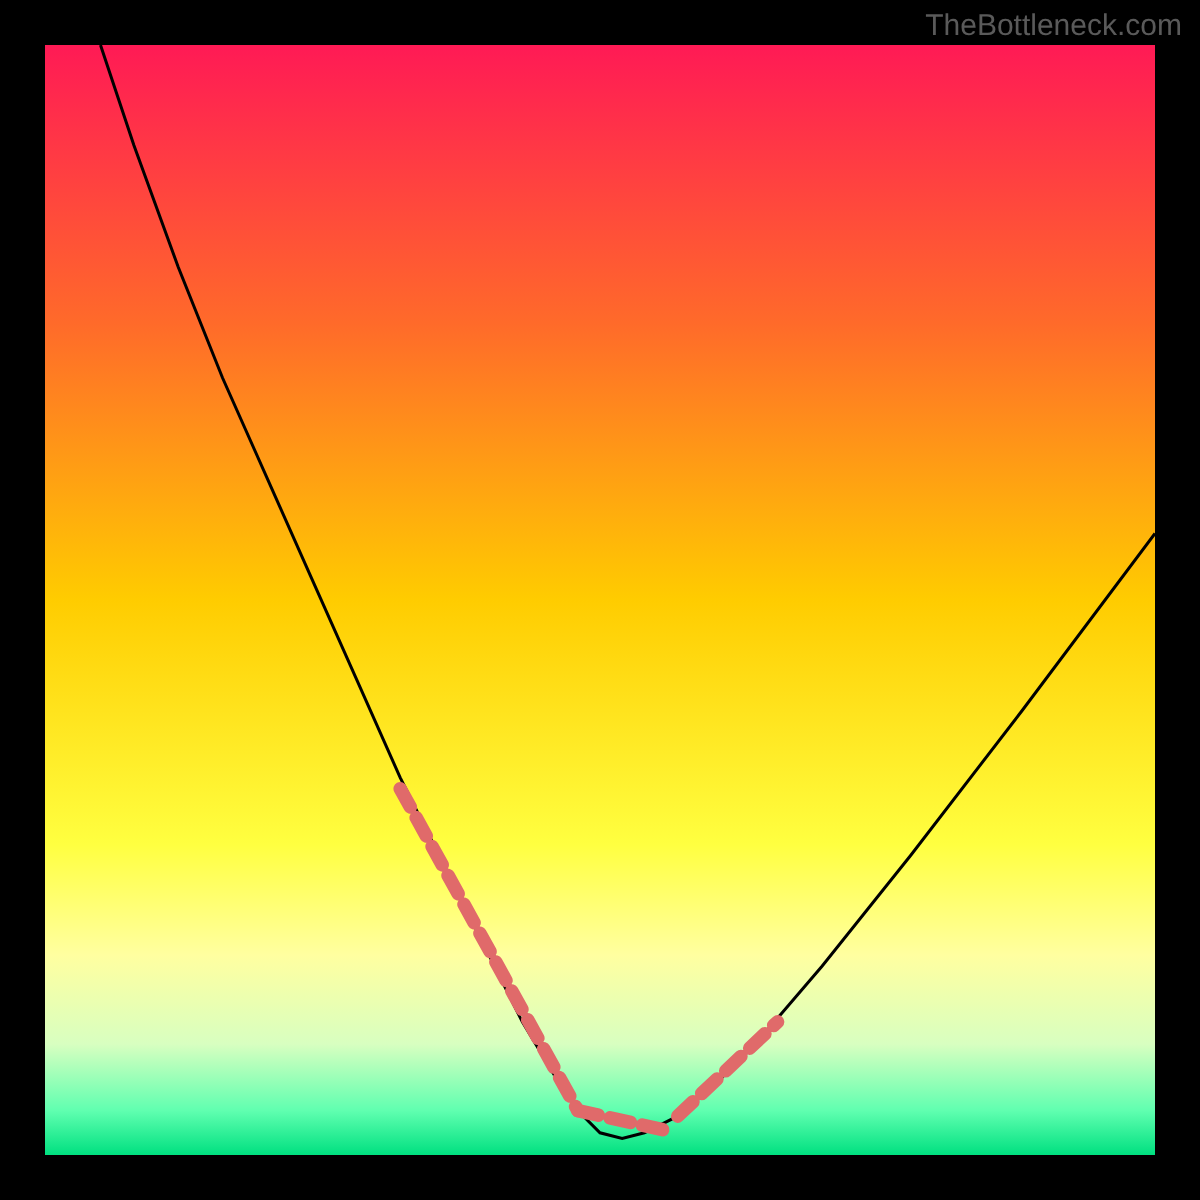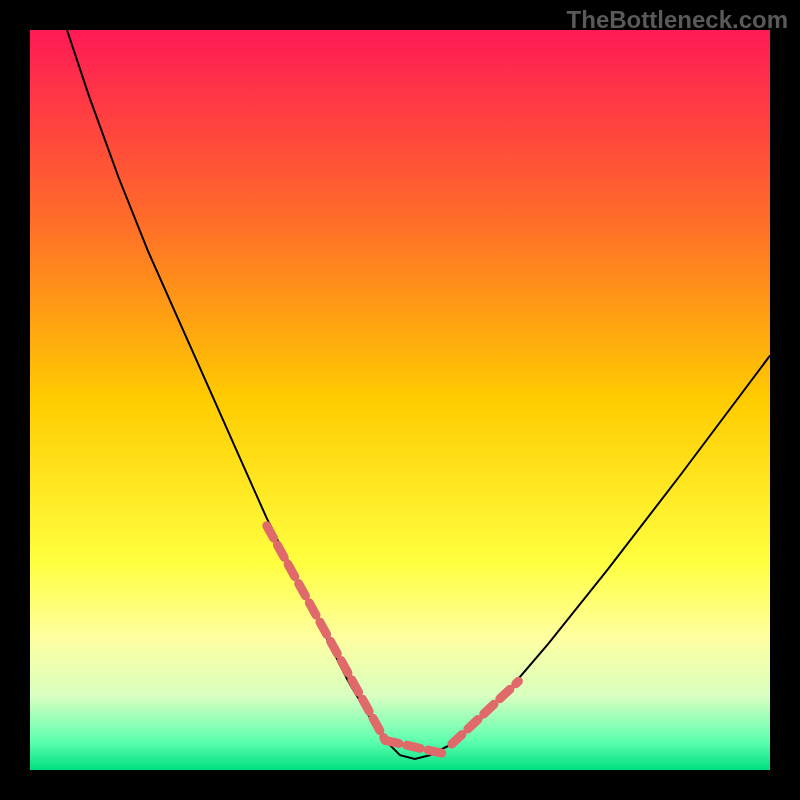--- a/index.html
+++ b/index.html
@@ -1,16 +1,16 @@
 <!DOCTYPE html>
 <html><head>
 <meta charset="utf-8">
 <style>
 body{margin:0;background:#000;width:800px;height:800px;overflow:hidden;font-family:Arial,sans-serif}
-.attribution{position:absolute;top:6px;right:12px;color:#5a5a5a;font-size:24px;font-weight:700}
+.attribution{position:absolute;top:6px;right:12px;color:#5a5a5a;font-size:20px;font-weight:400}
 .plot{position:absolute;left:30px;top:30px;width:740px;height:740px}
 </style>
 </head>
 <body>
 
 <div class="attribution">TheBottleneck.com</div>
 
 <svg class="plot" viewBox="0 0 740 740" preserveAspectRatio="none">
   <defs>
     <linearGradient id="bg" x1="0" y1="0" x2="0" y2="1">

